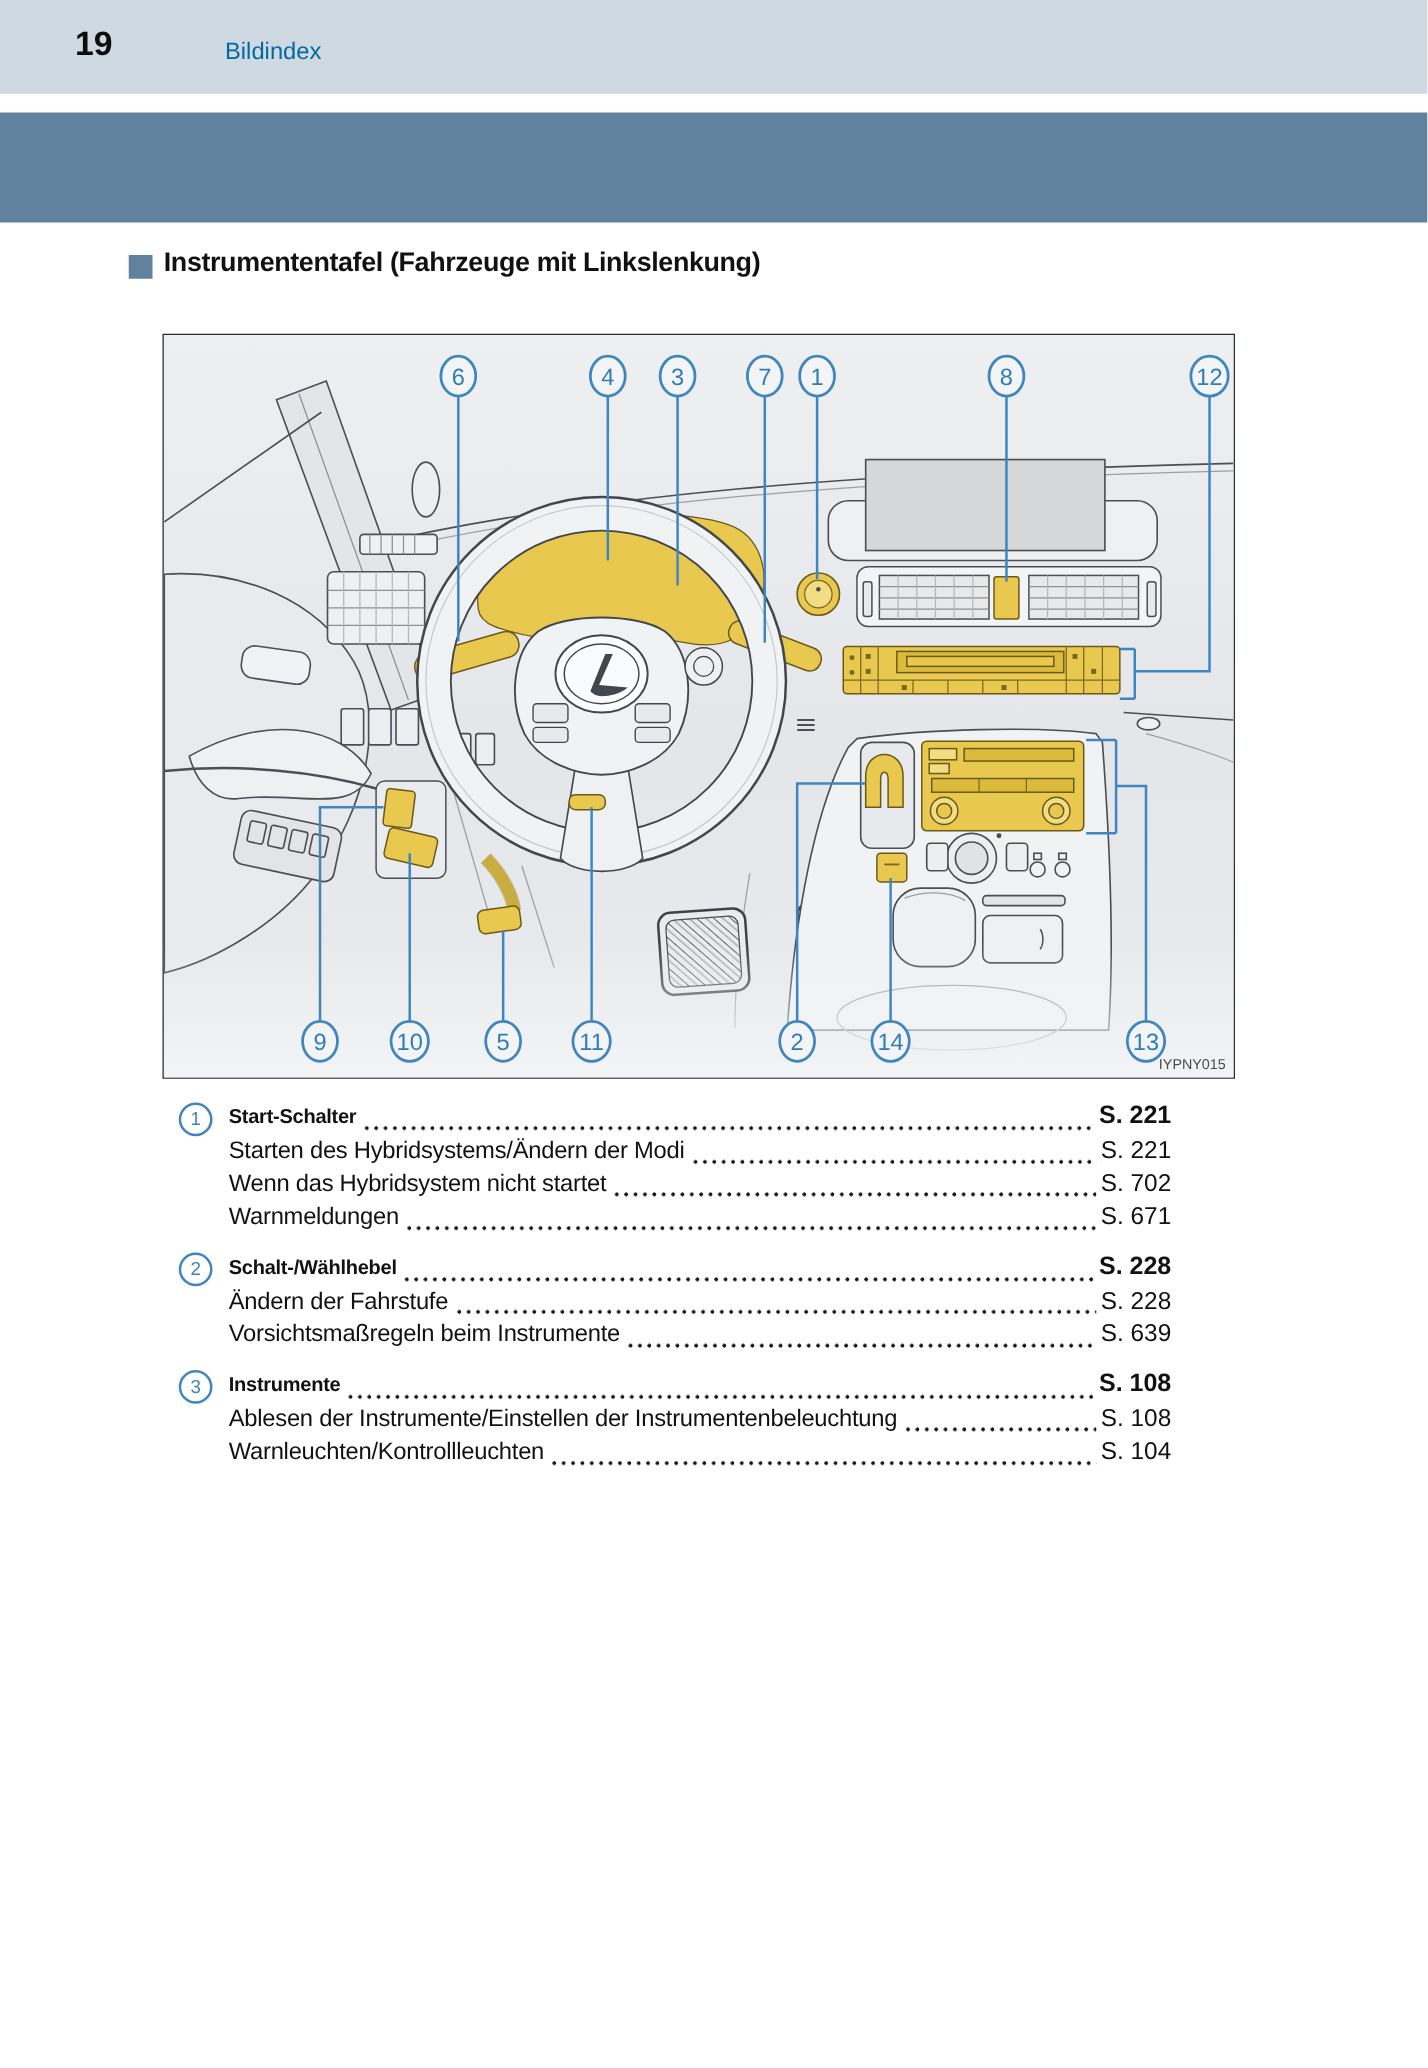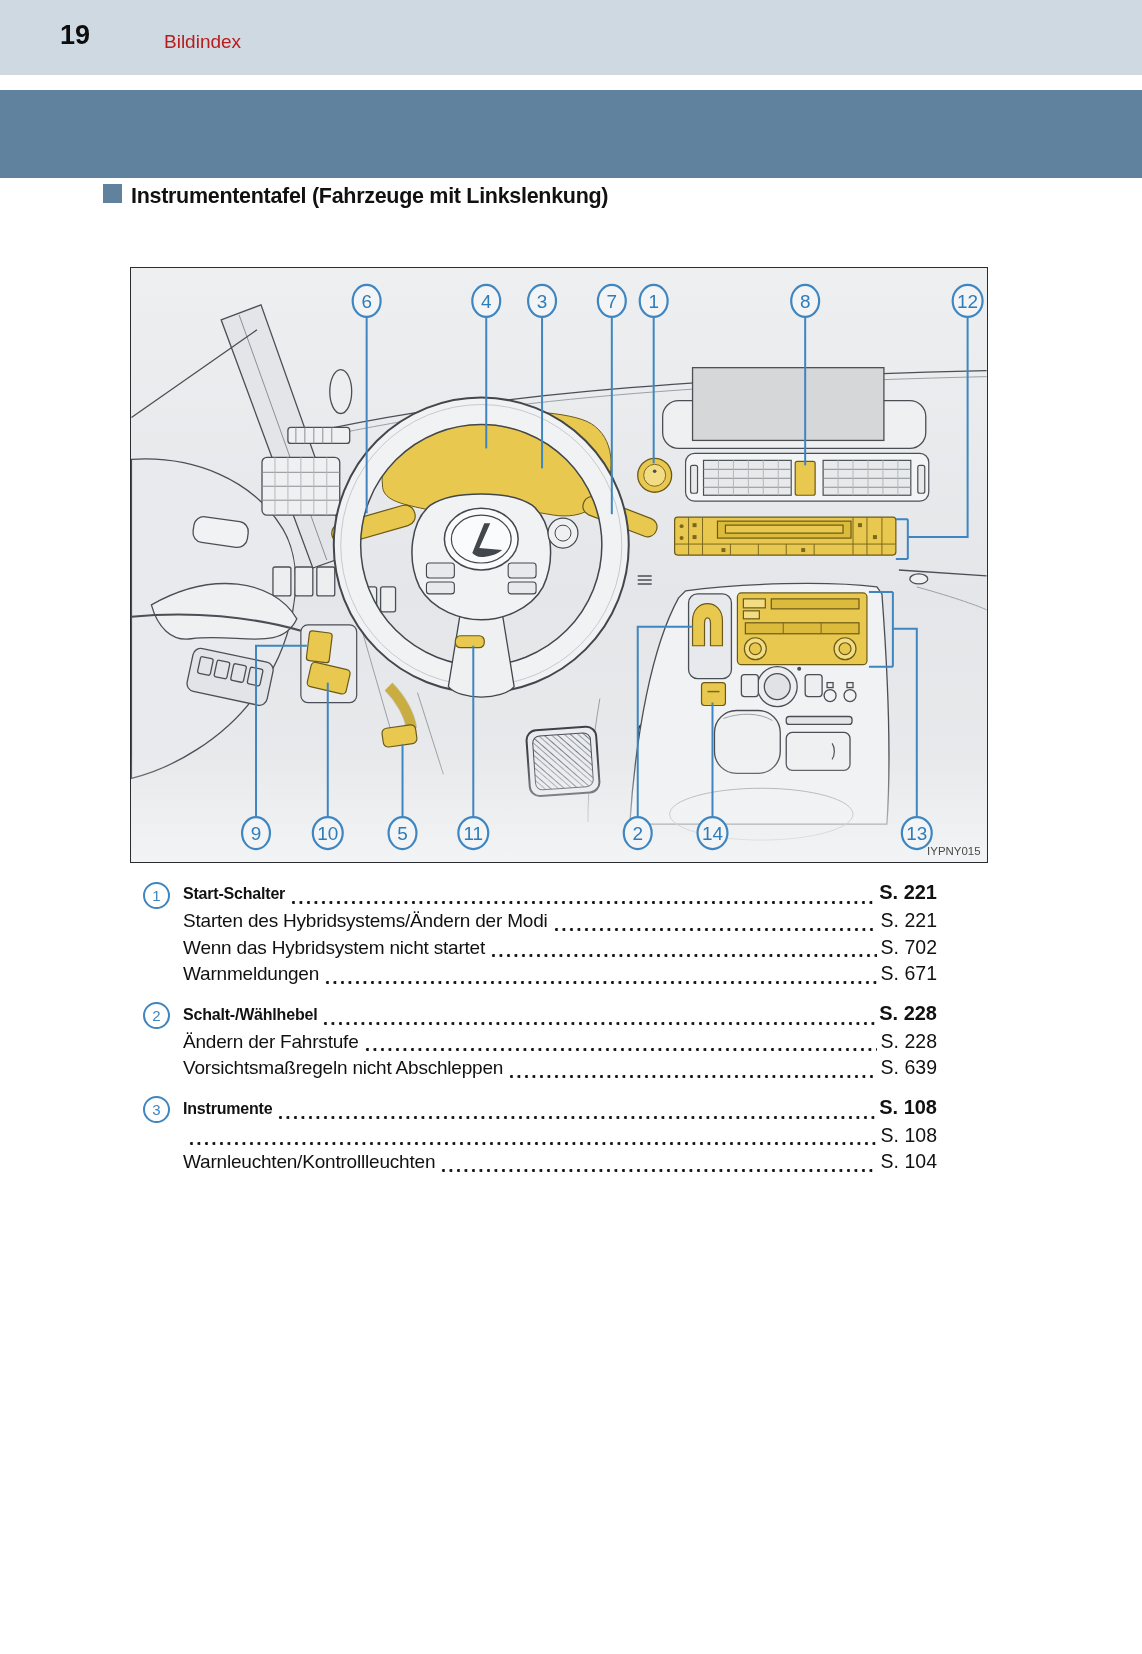--- a/index.html
+++ b/index.html
@@ -2,23 +2,23 @@
 <html><head>
 <meta charset="utf-8">
 <style>
   html,body{margin:0;padding:0;}
   body{
     width:1142px;height:1654px;background:#ffffff;position:relative;
     font-family:"Liberation Sans",sans-serif;color:#111;overflow:hidden;
   }
   .header-light{position:absolute;left:0;top:0;width:1142px;height:75px;background:#cfd9e2;}
   .page-num{position:absolute;left:60px;top:20px;font-size:27px;font-weight:bold;color:#0d0d0d;}
-  .chapter{position:absolute;left:164px;top:31px;font-size:19px;color:#b91c1c;}
+  .chapter{position:absolute;left:180px;top:31px;font-size:19px;color:#0369a1;}
   .header-dark{position:absolute;left:0;top:90px;width:1142px;height:88px;background:#60829f;}
-  .section-heading{position:absolute;left:103px;top:184px;display:flex;align-items:flex-start;}
+  .section-heading{position:absolute;left:103px;top:198px;display:flex;align-items:flex-end;}
   .bullet{width:19px;height:19px;background:#60829f;margin-right:9px;flex:none;}
   .heading-text{font-size:21.5px;font-weight:bold;letter-spacing:-0.3px;white-space:nowrap;}
   .figure{position:absolute;left:130px;top:267px;width:858px;height:596px;border:1.5px solid #2a2e33;box-sizing:border-box;background:#e9ebed;}
   .figure svg{display:block;width:100%;height:100%;}
 
   .index{position:absolute;left:143px;top:881px;width:794px;}
   .item{margin-bottom:13px;}
   .row{display:flex;align-items:baseline;}
   .row.main{height:28px;}
   .row.sub{height:26.5px;padding-left:40px;font-size:19px;}
@@ -339,34 +339,35 @@
       <span class="title">Schalt-/Wählhebel</span>
       <span class="dots"></span>
       <span class="pageref bold">S. 228</span>
     </div>
     <div class="row sub">
       <span class="sublabel">Ändern der Fahrstufe</span>
       <span class="dots"></span>
       <span class="pageref">S. 228</span>
     </div>
     <div class="row sub">
-      <span class="sublabel">Vorsichtsmaßregeln nicht Abschleppen</span>
+      <span class="sublabel">Vorsichtsmaßregeln beim Instrumente</span>
       <span class="dots"></span>
       <span class="pageref">S. 639</span>
     </div>
   </div>
 
   <div class="item">
     <div class="row main">
       <span class="badge">3</span>
       <span class="title">Instrumente</span>
       <span class="dots"></span>
       <span class="pageref bold">S. 108</span>
     </div>
     <div class="row sub">
+      <span class="sublabel">Ablesen der Instrumente/Einstellen der Instrumentenbeleuchtung</span>
       <span class="dots"></span>
       <span class="pageref">S. 108</span>
     </div>
     <div class="row sub">
       <span class="sublabel">Warnleuchten/Kontrollleuchten</span>
       <span class="dots"></span>
       <span class="pageref">S. 104</span>
     </div>
   </div>
 

